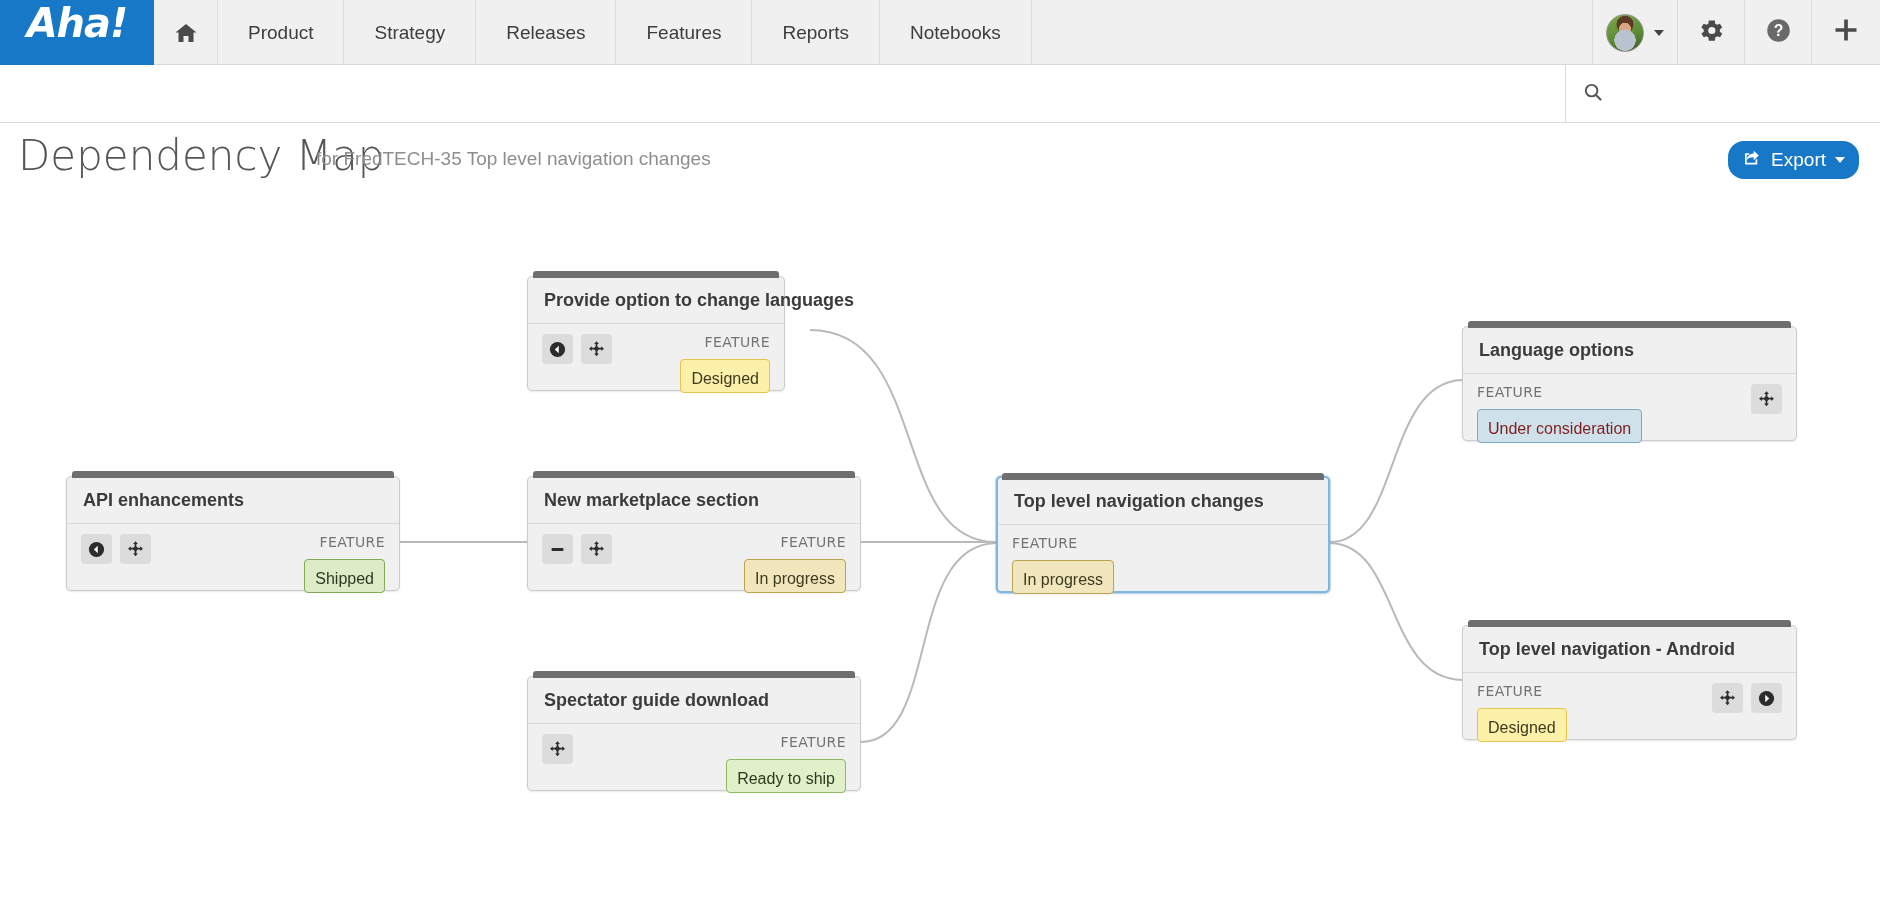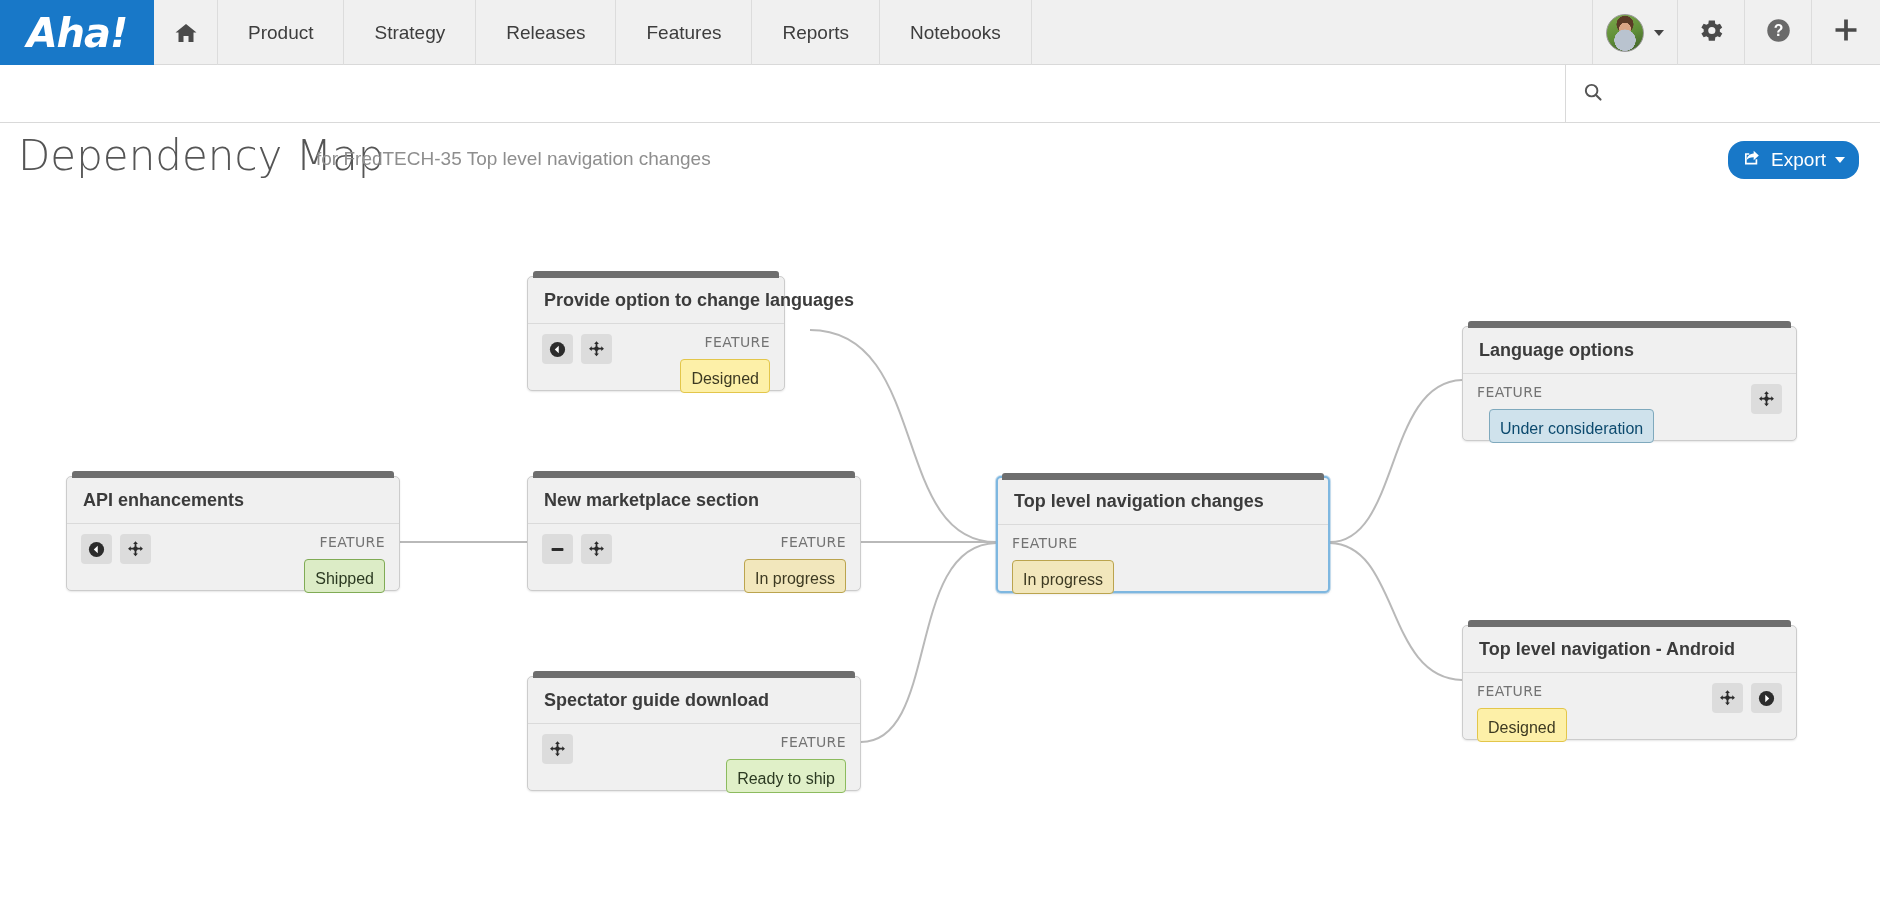--- a/index.html
+++ b/index.html
@@ -15,21 +15,21 @@
   .topnav {
     position: absolute; top: 0; left: 0;
     width: 1880px; height: 65px;
     background: #f0f0f0;
     border-bottom: 1px solid #d9d9d9;
     display: flex; align-items: stretch;
   }
   .brand {
     width: 154px; height: 65px;
     background: #1878c8;
-    display: flex; align-items: center; justify-content: center;
+    display: flex; align-items: flex-start; justify-content: center;
     flex: 0 0 auto;
   }
   .brand-text {
     color: #ffffff;
     font-size: 40px;
     font-weight: bold;
     font-style: italic;
     letter-spacing: -1px;
     font-family: "DejaVu Sans", sans-serif;
   }
@@ -195,21 +195,21 @@
     font-size: 16px;
     border-radius: 4px;
     padding: 10px 10px 4px 10px;
     border: 1px solid;
     white-space: nowrap;
   }
   .badge-designed { background:#fdf0a8; border-color:#e3c64a; color:#3d3a22; }
   .badge-inprogress { background:#f2e7bc; border-color:#bba44e; color:#3d3a22; }
   .badge-shipped { background:#dcecc6; border-color:#80ab55; color:#2c3a22; }
   .badge-readytoship { background:#e0f0c8; border-color:#8cbb5e; color:#2c3a22; }
-  .badge-underconsideration { background:#cfe2ec; border-color:#7fa9bd; color:#0c4a6e;margin-left:12px; }
+  .badge-underconsideration { background:#cfe2ec; border-color:#7fa9bd; color:#7f1d1d; }
 
   .icon-btn {
     width: 31px; height: 30px;
     background: #dcdcdc;
     border-radius: 4px;
     display: inline-flex; align-items: center; justify-content: center;
     cursor: pointer;
     vertical-align: middle;
   }
   .icon-btn svg { display:block; }

